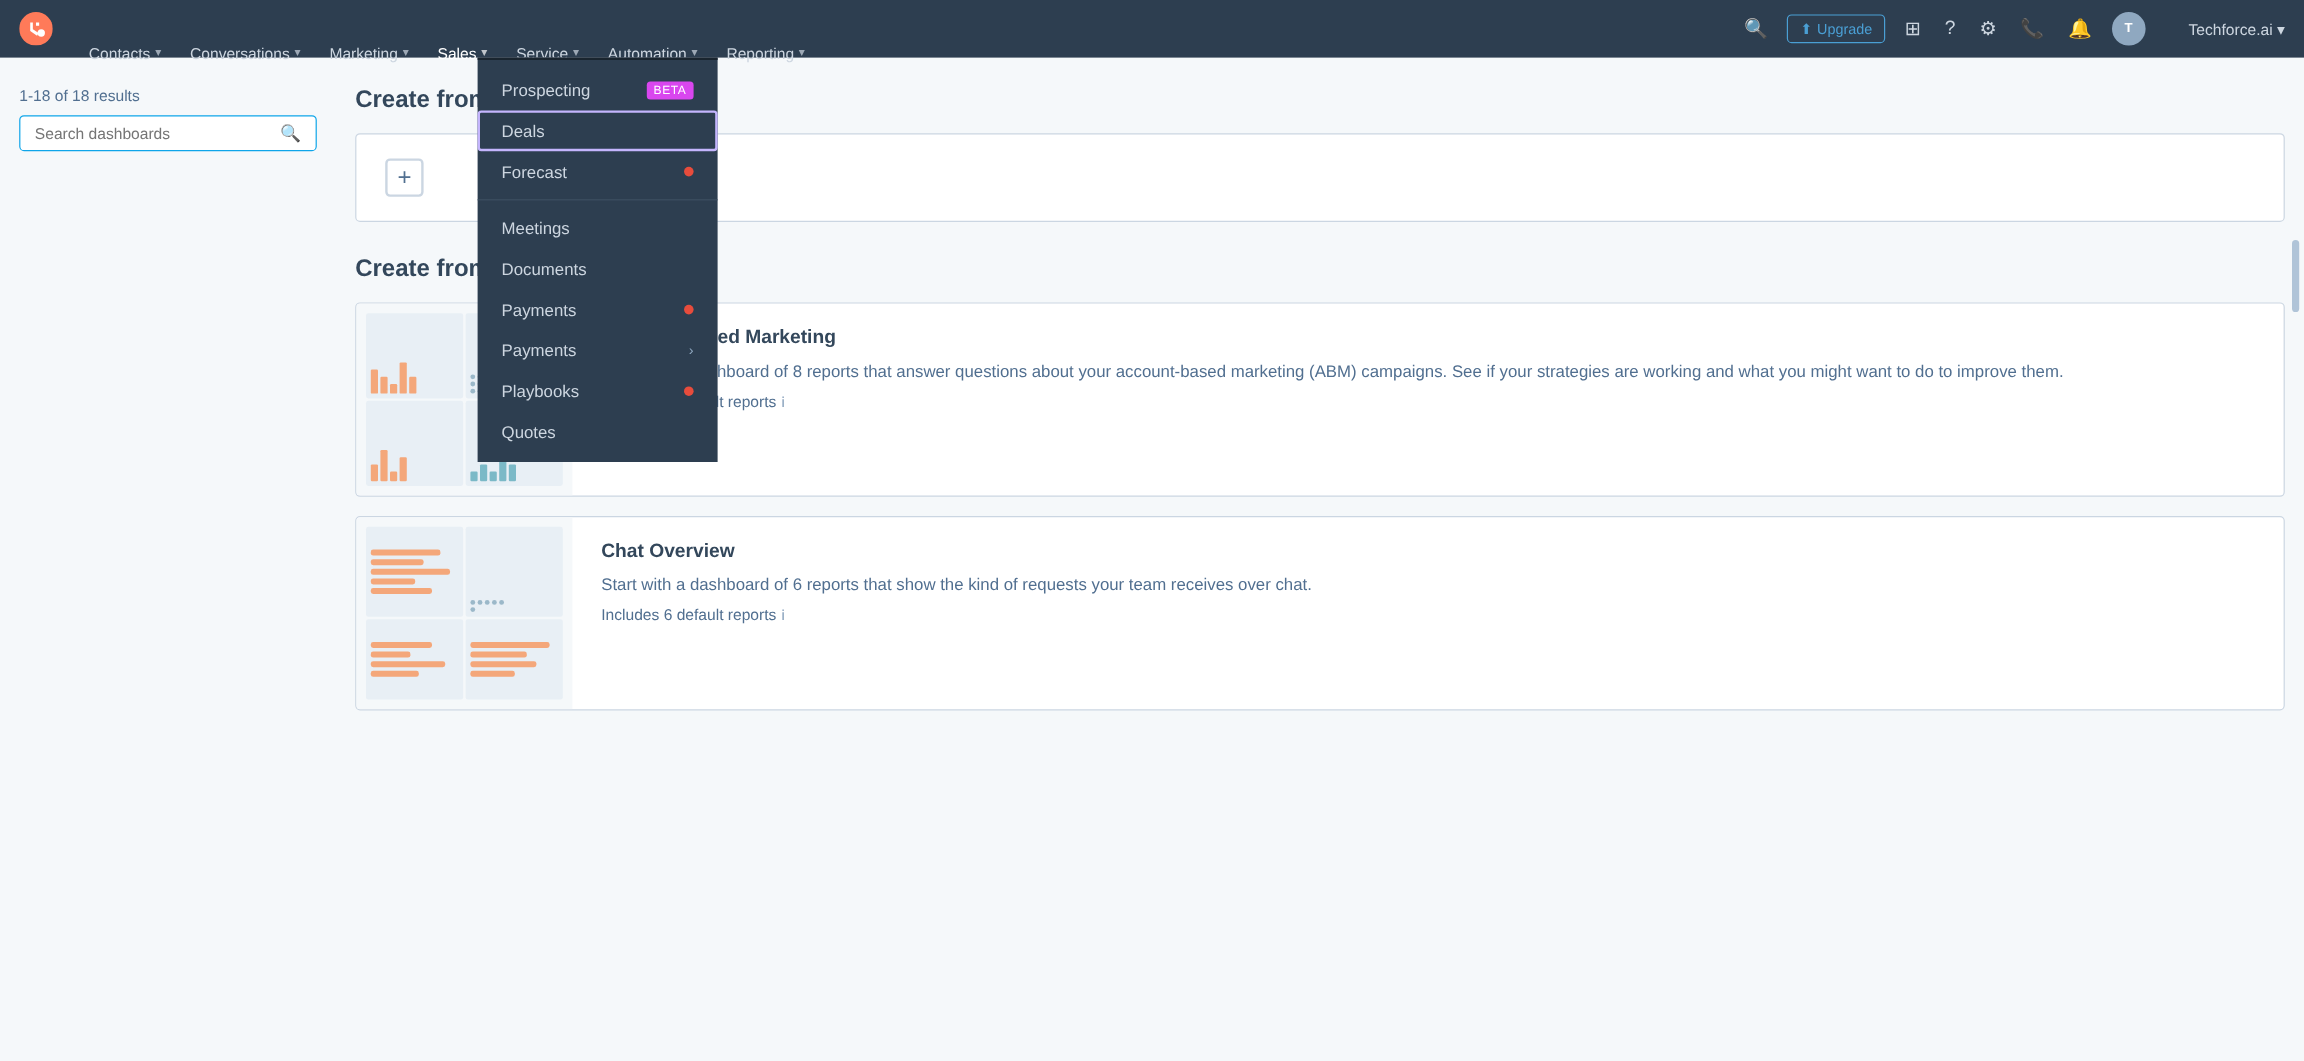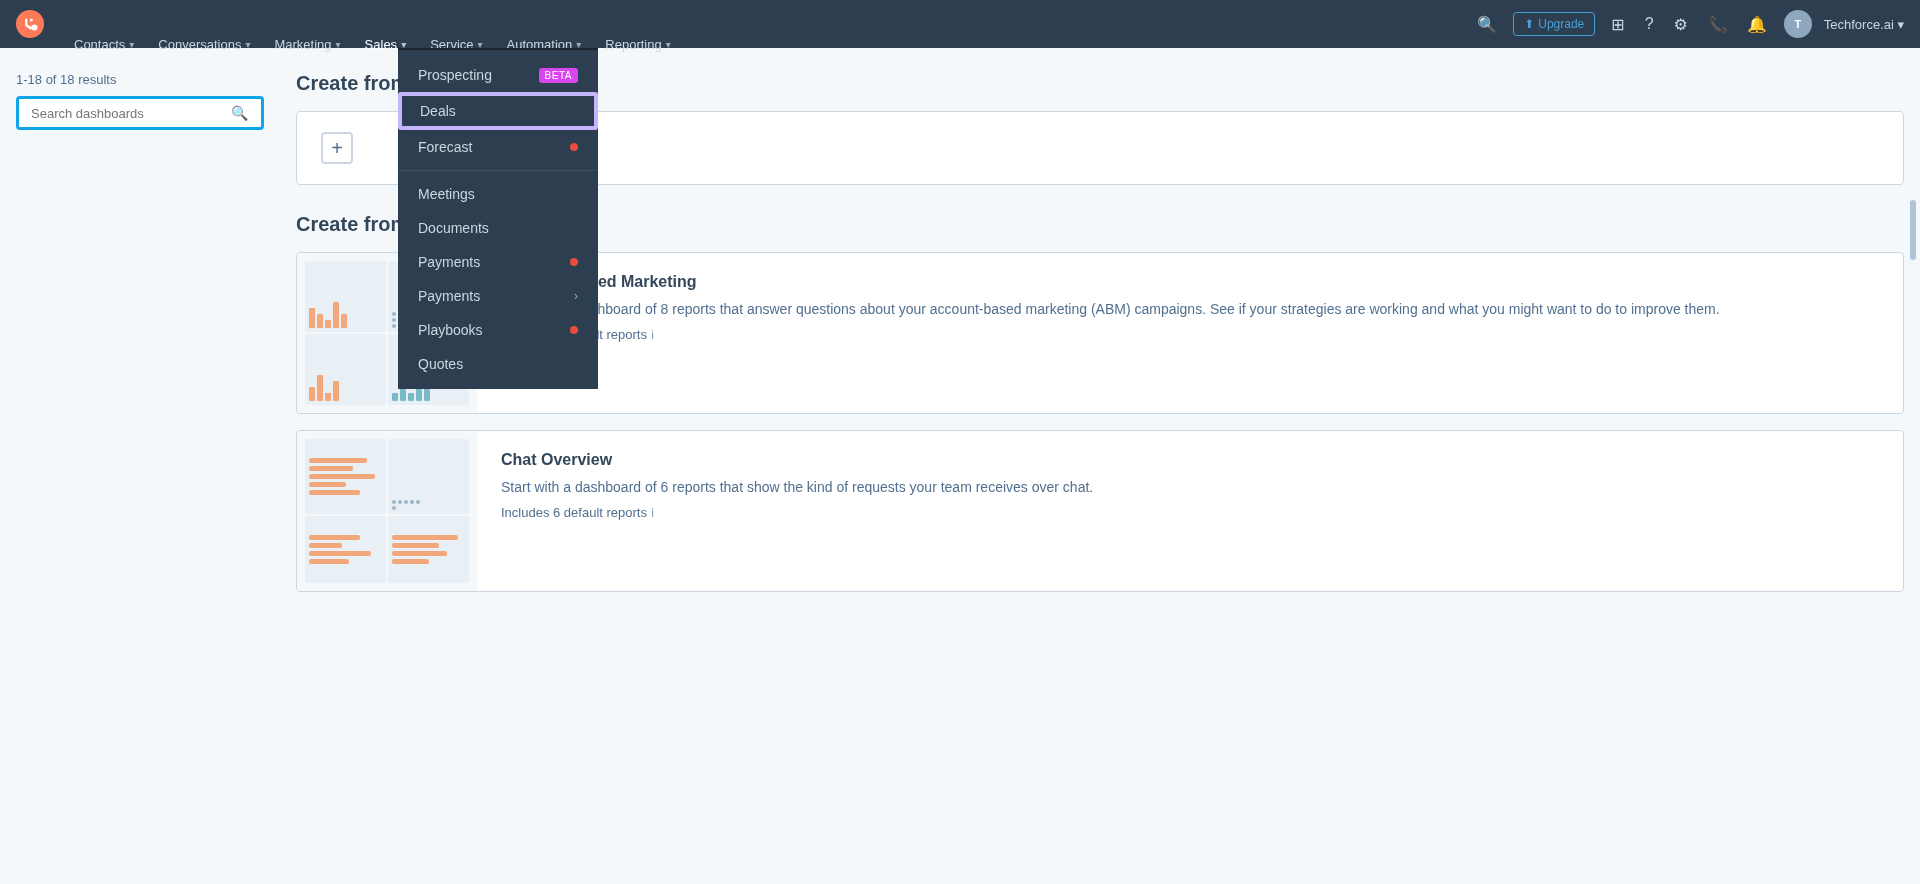--- a/index.html
+++ b/index.html
@@ -64,21 +64,21 @@
       cursor: pointer;
       display: flex; align-items: center; gap: 4px;
     }
     .avatar {
       width: 28px; height: 28px;
       background: #8fa8c0;
       border-radius: 50%;
       display: flex; align-items: center; justify-content: center;
       color: #fff; font-size: 11px; font-weight: 600;
     }
-    .user-label { color: #cdd6e0; font-size: 13px; cursor: pointer; }
+    .user-label { color: #cdd6e0; font-size: 13px; cursor: pointer; margin-left: 24px; }
 
     
     .dropdown-overlay {
       position: absolute;
       top: 48px;
       left: 398px;
       width: 200px;
       background: #2d3e50;
       border-top: 2px solid #1a252f;
       z-index: 2000;
@@ -101,21 +101,21 @@
     .beta-badge {
       background: #d946ef;
       color: #fff;
       font-size: 10px;
       font-weight: 400;
       padding: 2px 6px;
       border-radius: 3px;
       letter-spacing: 0.5px;
     }
     .deals-highlight {
-      border: 4px solid #c4b5fd;
+      border: 2px solid #c4b5fd;
       border-radius: 3px;
       padding: 7px 18px;
       margin: 0;
       color: #cdd6e0;
     }
     .upgrade-dot {
       width: 8px; height: 8px;
       background: #e74c3c;
       border-radius: 50%;
       flex-shrink: 0;
@@ -126,21 +126,21 @@
     .page-layout { display: flex; gap: 0; }
     .sidebar {
       width: 280px;
       padding: 24px 16px;
       flex-shrink: 0;
     }
     .results-count { font-size: 13px; color: #516f90; margin-bottom: 9px; }
     .search-box {
       display: flex;
       align-items: center;
-      border: 3px solid #0ea5e9;
+      border: 1px solid #0ea5e9;
       border-radius: 4px;
       background: #fff;
       padding: 6px 12px;
       gap: 8px;
     }
     .search-box input {
       border: none; outline: none;
       font-size: 13px; color: #33475b;
       flex: 1; background: transparent;
     }

